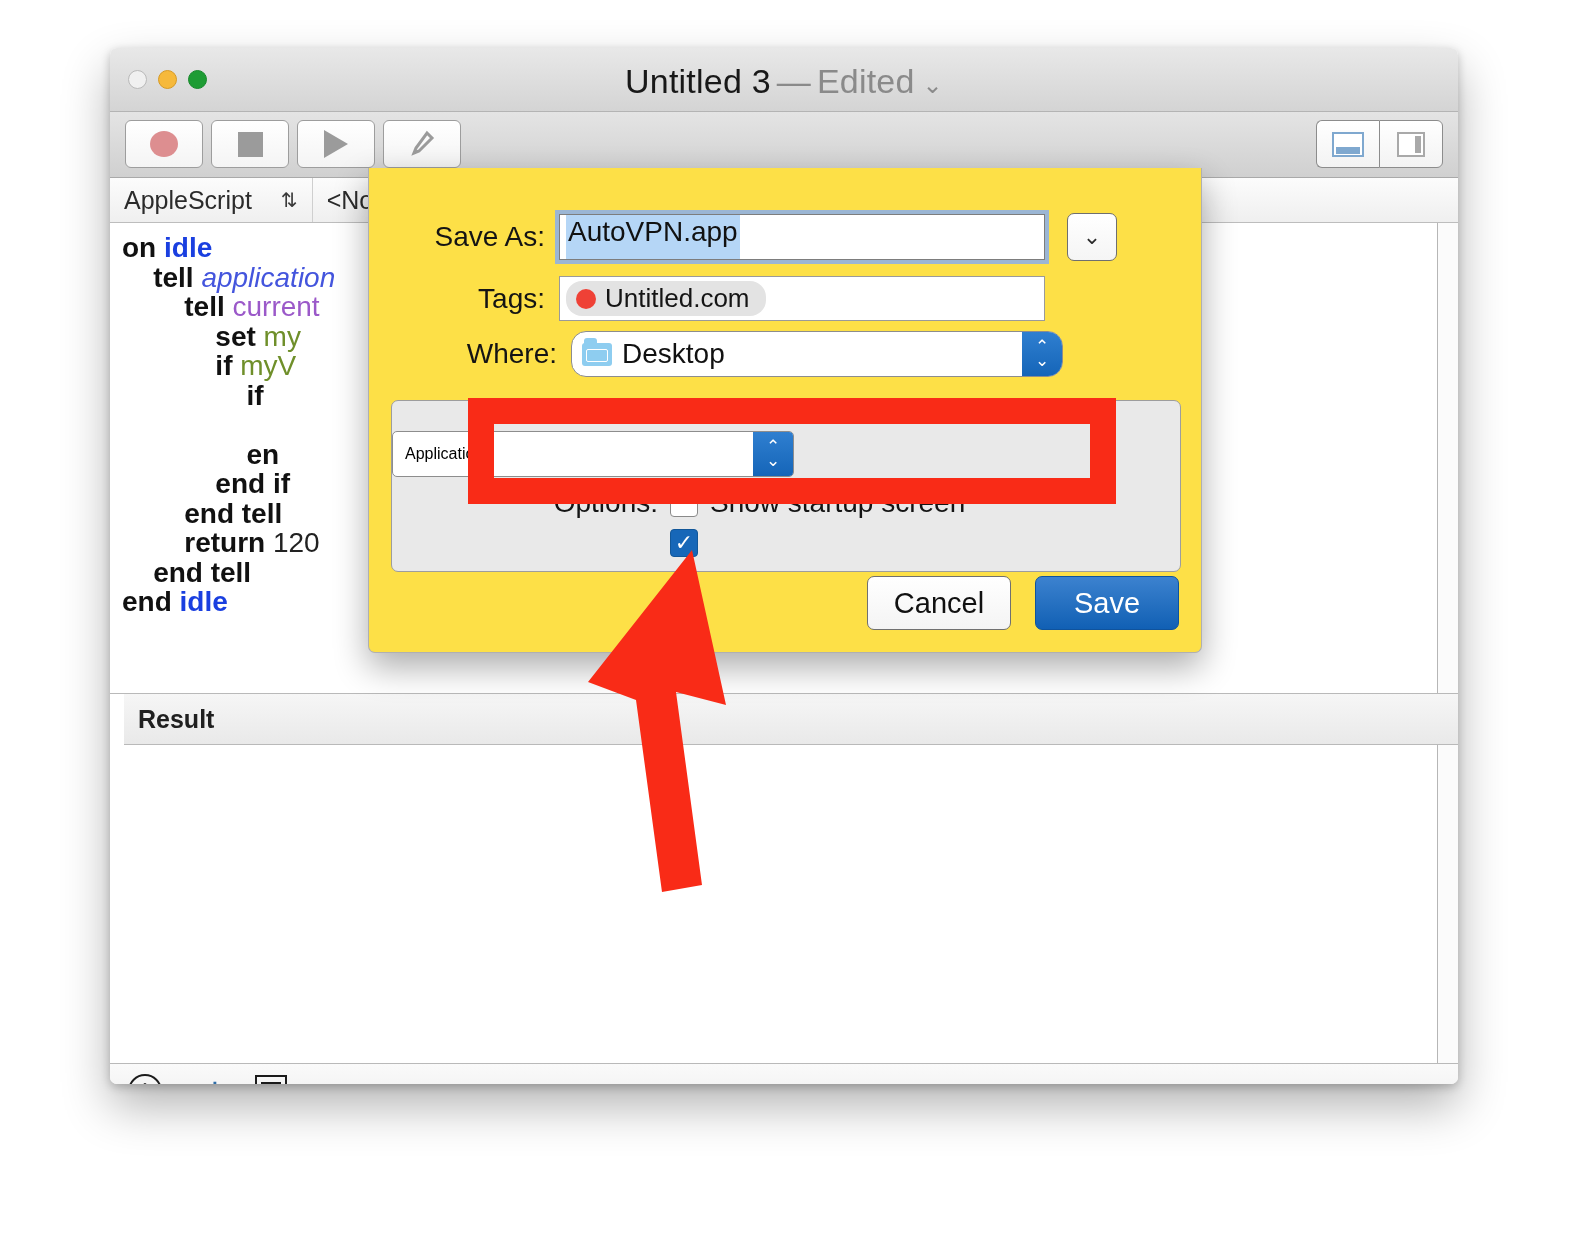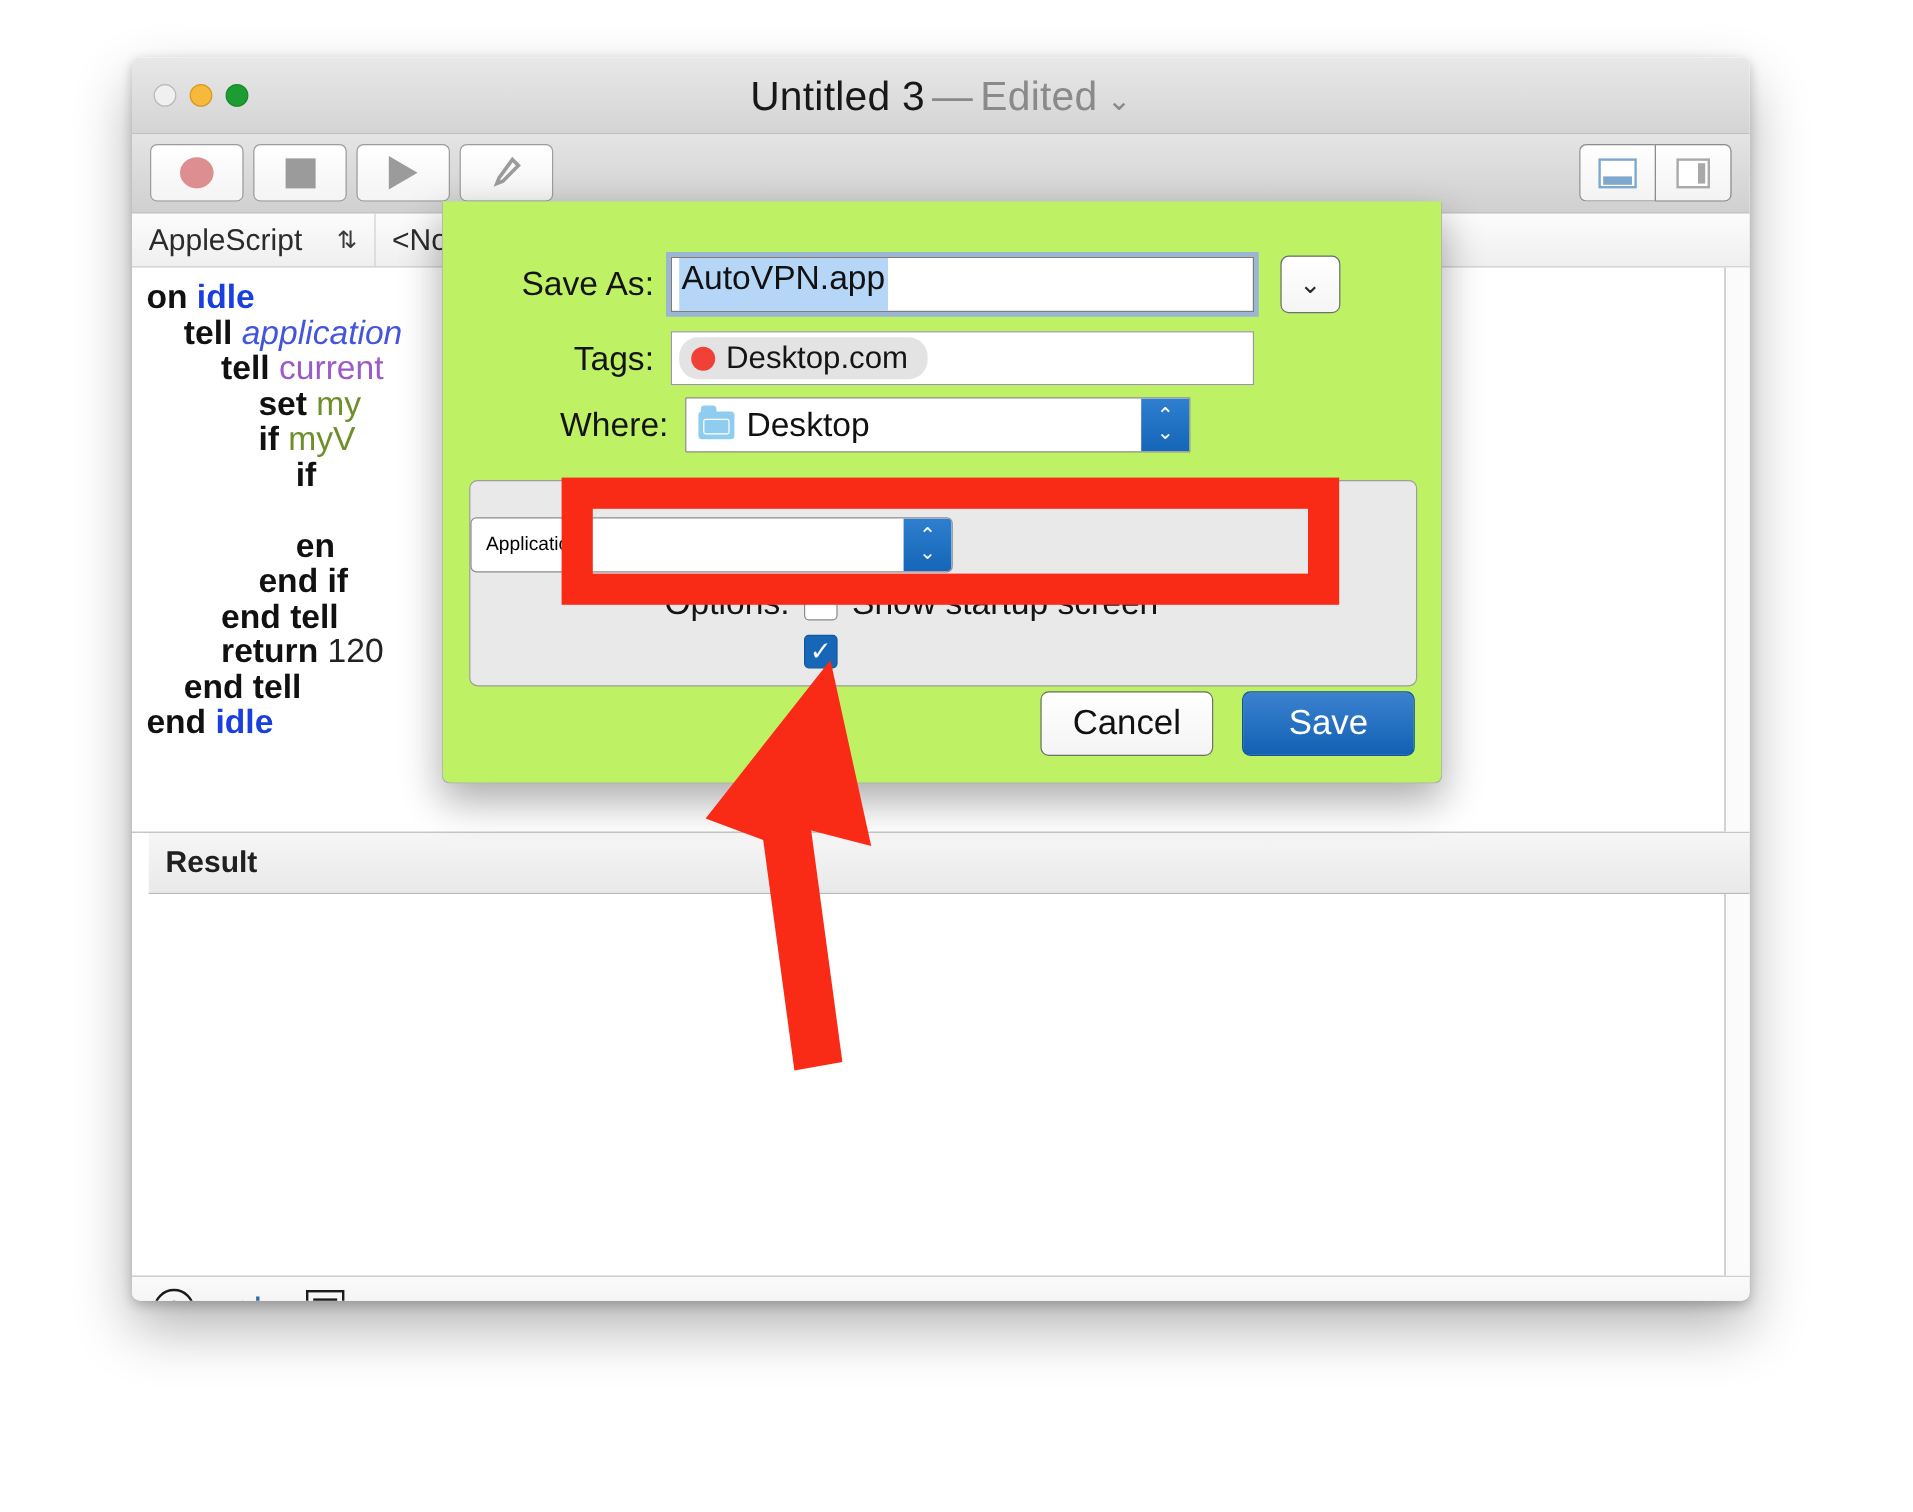--- a/index.html
+++ b/index.html
@@ -185,21 +185,21 @@
   .lines-i span:nth-child(2){ top: 12px; }
   .lines-i span:nth-child(3){ top: 19px; }
 
   
   .sheet {
     position: absolute;
     left: 368px;
     top: 168px;
     width: 832px;
     height: 484px;
-    background: #bef264;
+    background: #fde047;
     border: 1px solid #b0b0b0;
     border-top: none;
     border-radius: 0 0 7px 7px;
     box-shadow: 0 14px 34px rgba(0,0,0,.33);
   }
   .frow { display: flex; align-items: center; }
   .flabel {
     width: 190px;
     text-align: right;
     padding-right: 14px;
@@ -245,24 +245,24 @@
     display: flex; align-items: center; gap: 9px;
     background: #e3e3e3;
     border-radius: 16px;
     padding: 2px 16px 2px 10px;
     font-size: 26px; color: #151515;
   }
   .tagdot { width: 20px; height: 20px; border-radius: 50%; background: #ef4136; }
 
   .where-row { position: absolute; left: 12px; top: 163px; width: 100%; }
   .popup {
-    width: 421px; height: 46px;
+    width: 492px; height: 46px;
     background: #ffffff;
     border: 1px solid #8d8d8d;
-    border-radius: 1px;
+    border-radius: 15px;
     display: flex; align-items: center;
     position: relative;
     box-sizing: border-box;
     padding-left: 10px;
     overflow: hidden;
   }
   .folder-i {
     width: 30px; height: 23px;
     background: #8ecdf0;
     border-radius: 3px;
@@ -479,21 +479,21 @@
       <div class="chevbtn">
         <span>⌄</span>
       </div>
     </div>
 
     <div class="frow tags-row">
       <div class="flabel">Tags:</div>
       <div class="tagfield">
         <span class="tagchip">
           <span class="tagdot"></span>
-          <span>Desktop.com</span>
+          <span>Untitled.com</span>
         </span>
       </div>
     </div>
 
     <div class="frow where-row">
       <div class="flabel">Where:</div>
       <div class="popup">
         <span class="folder-i"></span>
         <span class="pv">Desktop</span>
         <span class="stepper">

